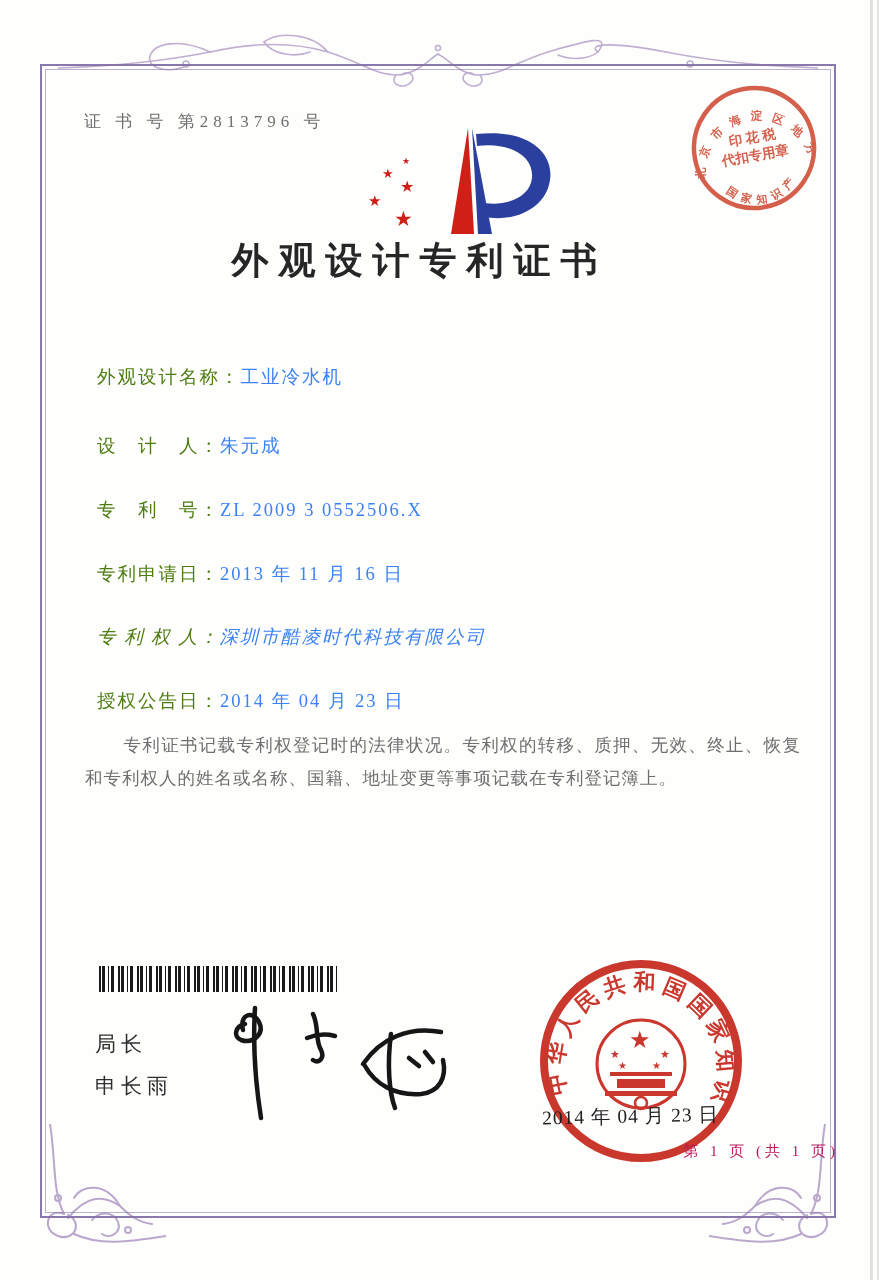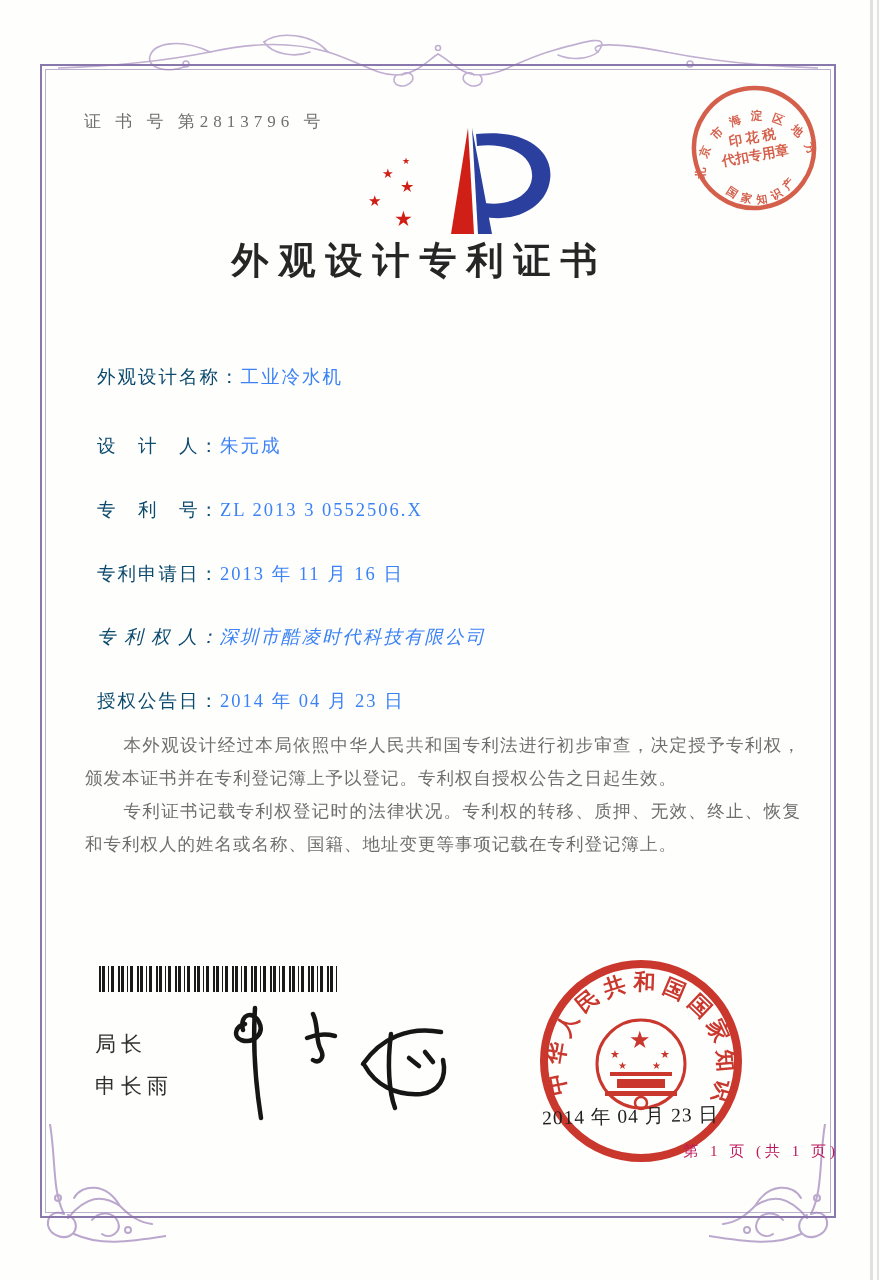--- a/index.html
+++ b/index.html
@@ -20,21 +20,21 @@
   .fl-br{right:38px;top:1124px;transform:scaleX(-1);}
 
   .certno{position:absolute;left:84px;top:110px;font-size:17px;letter-spacing:5px;color:#6f6f6f;}
 
   .logo{position:absolute;left:350px;top:126px;width:220px;height:114px;}
 
   .title{position:absolute;left:0;right:40px;top:236px;text-align:center;
          font-size:37px;font-weight:600;letter-spacing:10px;color:#262626;}
 
   .field{position:absolute;left:97px;font-size:18.5px;letter-spacing:2px;white-space:nowrap;}
-  .field .lbl{color:#0c4a6e;margin-top:24px;}
+  .field .lbl{color:#4d7c0f;margin-top:24px;}
   .field .val{color:#3b82f6;}
   .f0{top:364px;} .f1{top:433px;} .f2{top:497px;} .f3{top:561px;} .f4{top:624px;font-style:italic;} .f5{top:688px;}
 
   .body-text{position:absolute;left:85px;top:729px;width:716px;color:#6f6f6f;
              font-size:17.5px;line-height:33px;letter-spacing:1px;text-align:justify;}
   .body-text p{margin:0;text-indent:2.2em;}
 
   .barcode{position:absolute;left:99px;top:966px;width:238px;height:26px;
     background:repeating-linear-gradient(90deg,
       #1a1a1a 0 2px, transparent 2px 3px,
@@ -131,34 +131,33 @@
 
   <div class="title">外观设计专利证书</div>
 
   <div class="field f0">
     <span class="lbl">外观设计名称：</span><span class="val">工业冷水机</span>
   </div>
   <div class="field f1">
     <span class="lbl">设　计　人：</span><span class="val">朱元成</span>
   </div>
   <div class="field f2">
-    <span class="lbl">专　利　号：</span><span class="val">ZL 2013 3 0552506.X</span>
+    <span class="lbl">专　利　号：</span><span class="val">ZL 2009 3 0552506.X</span>
   </div>
   <div class="field f3">
     <span class="lbl">专利申请日：</span><span class="val">2013 年 11 月 16 日</span>
   </div>
   <div class="field f4">
     <span class="lbl">专 利 权 人：</span><span class="val">深圳市酷凌时代科技有限公司</span>
   </div>
   <div class="field f5">
     <span class="lbl">授权公告日：</span><span class="val">2014 年 04 月 23 日</span>
   </div>
 
   <div class="body-text">
-    <p>本外观设计经过本局依照中华人民共和国专利法进行初步审查，决定授予专利权，颁发本证书并在专利登记簿上予以登记。专利权自授权公告之日起生效。</p>
     <p>专利证书记载专利权登记时的法律状况。专利权的转移、质押、无效、终止、恢复和专利权人的姓名或名称、国籍、地址变更等事项记载在专利登记簿上。</p>
   </div>
 
   <div class="barcode"></div>
 
   <div class="signer">
     <span>局长</span>
     <span class="name">申长雨</span>
   </div>
 

